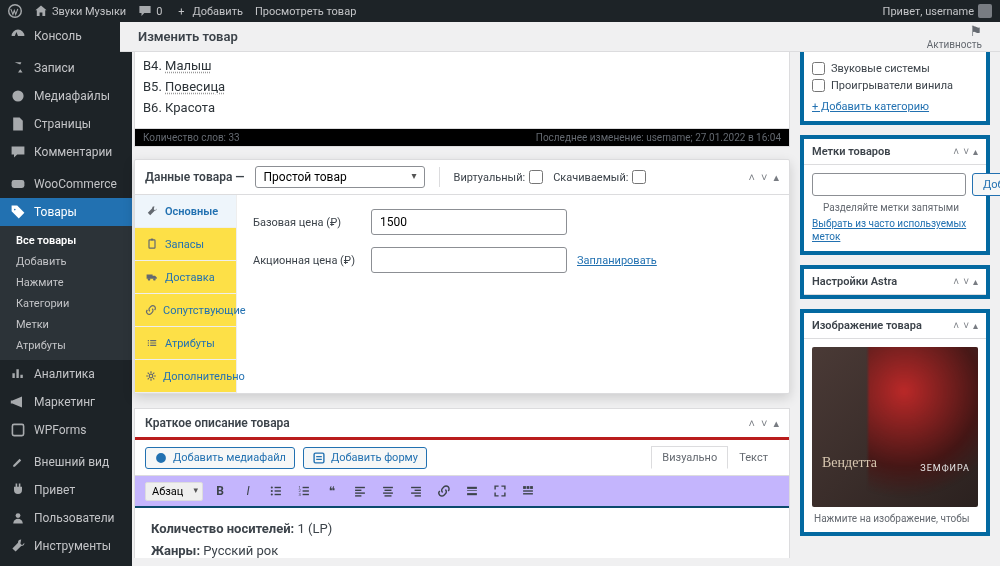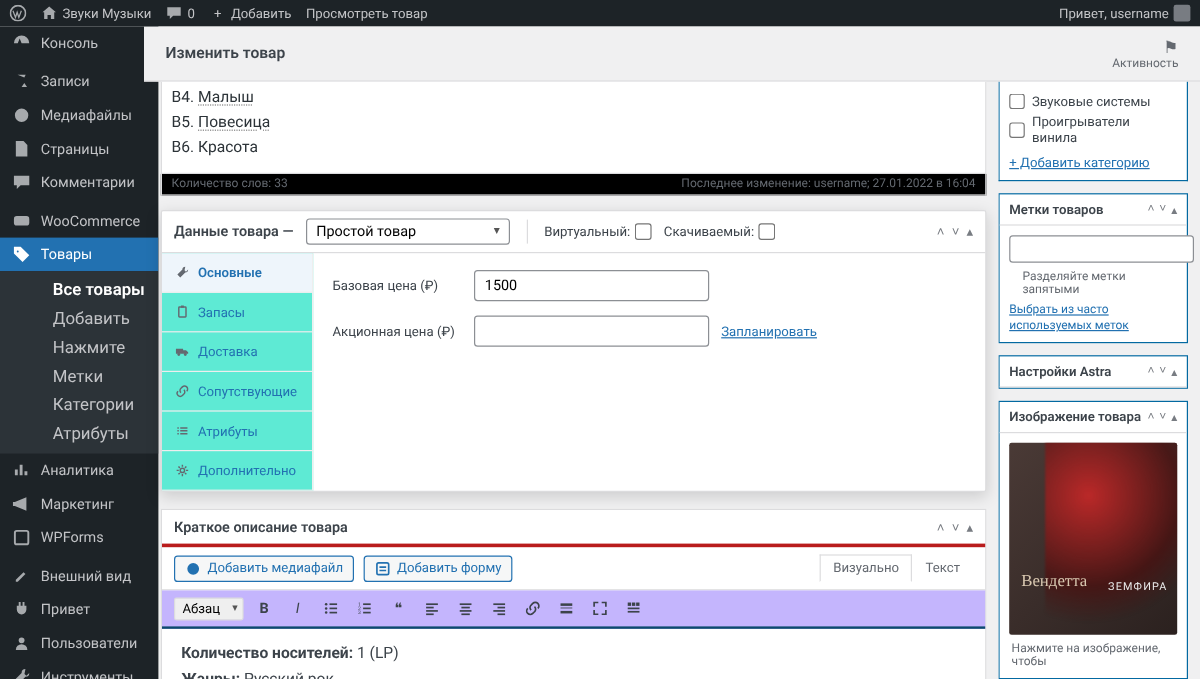--- a/index.html
+++ b/index.html
@@ -11,54 +11,54 @@
 .adminbar .ab-item { display:flex; align-items:center; gap:4px; cursor:pointer; }
 .adminbar .ab-icon { width:14px; height:14px; display:inline-flex; align-items:center; justify-content:center; }
 .adminbar .ab-avatar { width:14px; height:14px; background:#787c82; border-radius:2px; }
 
 
 .adminmenu { position:absolute; left:0; top:22px; bottom:0; width:132px; background:#1d2327; color:#c3c4c7; font-size:12px; overflow:hidden; }
 .menu-item { display:flex; align-items:center; gap:8px; padding:6px 10px; cursor:pointer; }
 .menu-item.current { background:#2271b1; color:#fff; }
 .menu-icon { width:16px; height:16px; display:inline-flex; align-items:center; justify-content:center; flex-shrink:0; }
 .submenu { background:#2c3338; padding:4px 0; }
-.submenu-item { padding:4px 10px 4px 44px; font-size:14px; cursor:pointer; color:#c3c4c7; }
+.submenu-item { padding:4px 10px 4px 16px; font-size:11px; cursor:pointer; color:#c3c4c7; }
 .submenu-item.current { color:#fff; font-weight:600; }
 .menu-sep { height:4px; }
 
 
 .content { position:absolute; left:120px; top:22px; right:0; bottom:0; overflow:hidden; }
-.titlebar { height:46px; display:flex; align-items:center; justify-content:space-between; padding:0 18px; background:#f0f0f1; border-bottom:1px solid #dcdcde; }
+.titlebar { height:30px; display:flex; align-items:center; justify-content:space-between; padding:0 18px; background:#f0f0f1; border-bottom:1px solid #dcdcde; }
 .page-title { font-size:13px; font-weight:600; }
 .activity { text-align:right; font-size:10px; color:#646970; display:flex; flex-direction:column; align-items:flex-end; }
 .activity .flag { font-size:14px; }
 
 .layout { display:flex; height:calc(100% - 38px); }
 .main-col { flex:1; padding:0 10px 10px 14px; overflow:hidden; }
-.side-col { width:168px; padding:0 10px 10px 0; overflow:hidden; }
+.side-col { width:200px; padding:0 10px 10px 0; overflow:hidden; }
 
 .editor-body { padding:4px 8px 10px; font-family:Georgia,serif; font-size:13px; line-height:1.6; color:#2c3338; border:1px solid #dcdcde; border-top:none; background:#fff; }
 .editor-body .idx { font-variant:small-caps; } 
 .editor-status { display:flex; justify-content:space-between; background:#000000; border:1px solid #dcdcde; border-top:none; padding:3px 8px; font-size:10px; color:#646970; }
 
 
 .product-data-panel { margin-top:12px; background:#fff; border:1px solid #dcdcde; box-shadow:0 4px 12px rgba(0,0,0,0.15); border-radius:2px; }
 .pd-header { display:flex; align-items:center; padding:6px 10px; border-bottom:1px solid #dcdcde; gap:10px; }
 .pd-title { font-size:12px; font-weight:600; }
 .pd-select { font-size:12px; padding:3px 24px 3px 8px; border:1px solid #8c8f94; border-radius:3px; background:#fff; appearance:none; width:170px; position:relative; }
 .pd-select-wrap { position:relative; }
 .pd-select-wrap::after { content:"▾"; position:absolute; right:8px; top:4px; font-size:10px; color:#555; pointer-events:none; }
 .pd-sep { width:1px; height:20px; background:#dcdcde; margin:0 4px; }
 .pd-check { display:flex; align-items:center; gap:4px; font-size:11px; color:#3c434a; }
 .pd-check input { width:14px; height:14px; }
 .pd-toggle { margin-left:auto; display:flex; gap:6px; }
 .pd-toggle span { font-size:11px; color:#787c82; cursor:pointer; }
 
 .pd-body { display:flex; }
-.pd-tabs { width:126px; border-right:1px solid #eee; background:#5eead4; }
+.pd-tabs { width:102px; border-right:1px solid #eee; background:#fde047; }
 .pd-tab { display:flex; align-items:center; gap:6px; padding:9px 10px; font-size:11px; color:#2271b1; cursor:pointer; border-bottom:1px solid #eee; }
 .pd-tab.active { background:#eef5fb; font-weight:600; }
 .pd-tab .ticon { width:14px; height:14px; display:inline-flex; align-items:center; justify-content:center; color:#646970; }
 .pd-fields { flex:1; padding:14px 16px; }
 .pd-row { display:flex; align-items:center; gap:10px; margin-bottom:12px; }
 .pd-row label { width:108px; font-size:11px; color:#3c434a; }
 .pd-row input[type=text] { width:196px; padding:5px 8px; border:1px solid #8c8f94; border-radius:3px; font-size:12px; background:#fff; }
 .pd-row .sched { color:#2271b1; font-size:11px; text-decoration:underline; cursor:pointer; }
 
 
@@ -72,21 +72,21 @@
 .mb-tab { padding:4px 10px; font-size:11px; color:#646970; border:1px solid transparent; cursor:pointer; }
 .mb-tab.active { border:1px solid #dcdcde; border-bottom-color:#fff; background:#fff; }
 .mb-editor-toolbar { display:flex; align-items:center; gap:6px; padding:4px 10px; border-bottom:2px solid #0c4a6e; background:#c4b5fd; }
 .mb-format-select { font-size:11px; padding:2px 18px 2px 6px; border:1px solid #dcdcde; border-radius:2px; appearance:none; }
 .mb-format-wrap { position:relative; }
 .mb-format-wrap::after { content:"▾"; position:absolute; right:5px; top:3px; font-size:9px; color:#555; pointer-events:none; }
 .ed-btn { width:22px; height:22px; display:inline-flex; align-items:center; justify-content:center; font-size:12px; color:#3c434a; cursor:pointer; border-radius:2px; }
 .mb-content { padding:10px 16px; font-family:Georgia,serif; font-size:13px; line-height:1.7; }
 
 
-.smeta { border:1px solid #0369a1; background:#fff; margin-bottom:10px; }
+.smeta { border:4px solid #0369a1; background:#fff; margin-bottom:10px; }
 .smeta-head { display:flex; align-items:center; padding:6px 8px; border-bottom:1px solid #dcdcde; }
 .smeta-title { font-size:11px; font-weight:600; }
 .smeta-head .sm-toggle { margin-left:auto; display:flex; gap:4px; font-size:10px; color:#787c82; }
 .smeta-body { padding:8px; font-size:11px; }
 .cat-row { display:flex; align-items:center; gap:6px; padding:2px 0; }
 .cat-row input { width:13px; height:13px; }
 .add-cat { color:#2271b1; text-decoration:underline; cursor:pointer; font-size:11px; display:inline-block; margin-top:6px; }
 .tag-input-row { display:flex; gap:6px; margin-bottom:6px; }
 .tag-input-row input { flex:1; border:1px solid #8c8f94; border-radius:3px; padding:4px 6px; font-size:11px; }
 .tag-btn { border:1px solid #2271b1; color:#2271b1; background:#f6f7f7; border-radius:3px; padding:4px 10px; font-size:11px; cursor:pointer; }
@@ -204,22 +204,22 @@
         <svg width="16" height="16" viewBox="0 0 20 20" fill="#fff">
           <path d="M2 2h7l9 9-7 7-9-9zM6 6a1 1 0 100 2 1 1 0 000-2z"></path>
         </svg>
       </span>
       <span>Товары</span>
     </div>
   <div class="submenu">
     <div class="submenu-item current">Все товары</div>
     <div class="submenu-item">Добавить</div>
     <div class="submenu-item">Нажмите</div>
+    <div class="submenu-item">Категории</div>
     <div class="submenu-item">Метки</div>
-    <div class="submenu-item">Категории</div>
     <div class="submenu-item">Атрибуты</div>
   </div>
   <div class="menu-item">
       <span class="menu-icon">
         <svg width="16" height="16" viewBox="0 0 20 20" fill="#a7aaad">
           <path d="M3 15h3V9H3zm5 0h3V4H8zm5 0h3v-4h-3z"></path>
         </svg>
       </span>
       <span>Аналитика</span>
     </div>

